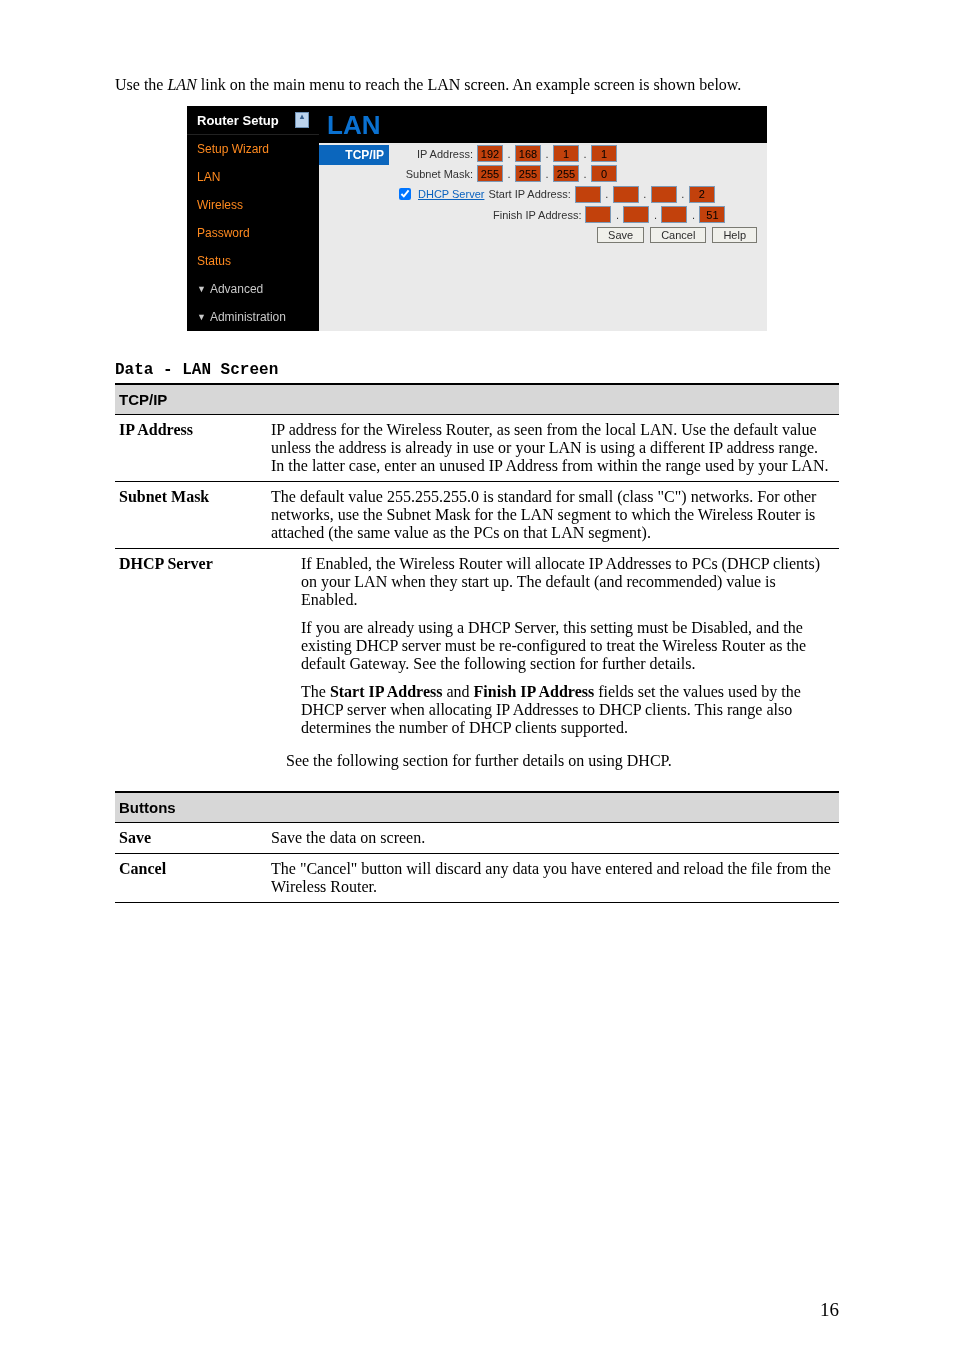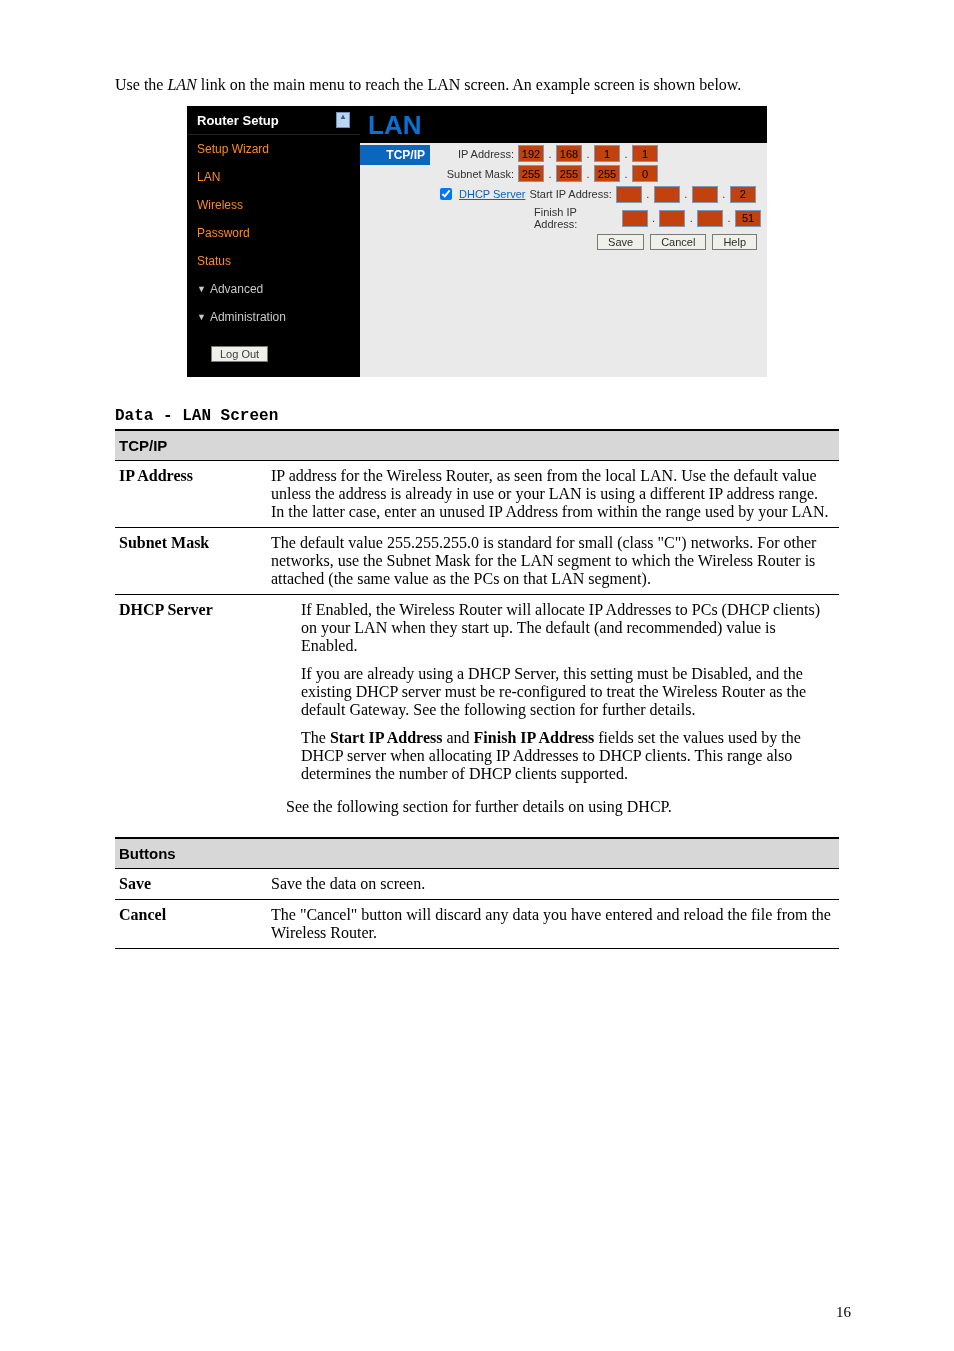--- a/index.html
+++ b/index.html
@@ -34,21 +34,21 @@
   
   .router-panel {
     width: 580px;
     margin: 8px auto 30px auto;
     background-color: #ededed;
     display: flex;
     font-family: Arial, Helvetica, sans-serif;
     font-size: 12px;
   }
   .sidebar {
-    width: 173px;
+    width: 132px;
     background: #000;
     color: #fff;
     display: flex;
     flex-direction: column;
   }
   .rs-title {
     background: #000;
     color: #fff;
     font-weight: bold;
     font-size: 13px;
@@ -210,22 +210,22 @@
   .inner-para {
     margin: 0 0 10px 30px;
   }
   .inner-para.last { margin-bottom: 4px; }
   .trailing-line {
     margin: 15px;
   }
   .page-num {
     position: absolute;
     bottom: 30px;
-    right: 103px;
-    font-size: 15px;
+    right: 115px;
+    font-size: 19px;
   }
 </style>
 </head>
 <body>
 
 <div class="page">
 
 
   <p class="intro">
     <span>Use the </span><em>LAN</em><span> link on the main menu to reach the LAN screen. An example screen is shown below.</span>
@@ -243,23 +243,20 @@
       <div class="nav-item orange">Password</div>
       <div class="nav-item orange">Status</div>
       <div class="nav-item gray">
           <span class="tri">▼</span>
           <span>Advanced</span>
         </div>
       <div class="nav-item gray">
           <span class="tri">▼</span>
           <span>Administration</span>
         </div>
-      <div class="logout-wrap">
-        <button class="logout-btn">Log Out</button>
-      </div>
     </div>
 
     <div class="panel-main">
       <div class="panel-heading">LAN</div>
       <div class="form-area">
         <div class="tab-label">TCP/IP</div>
         <div class="fields">
 
           <div class="field-row">
             <span class="lbl">IP Address:</span>

